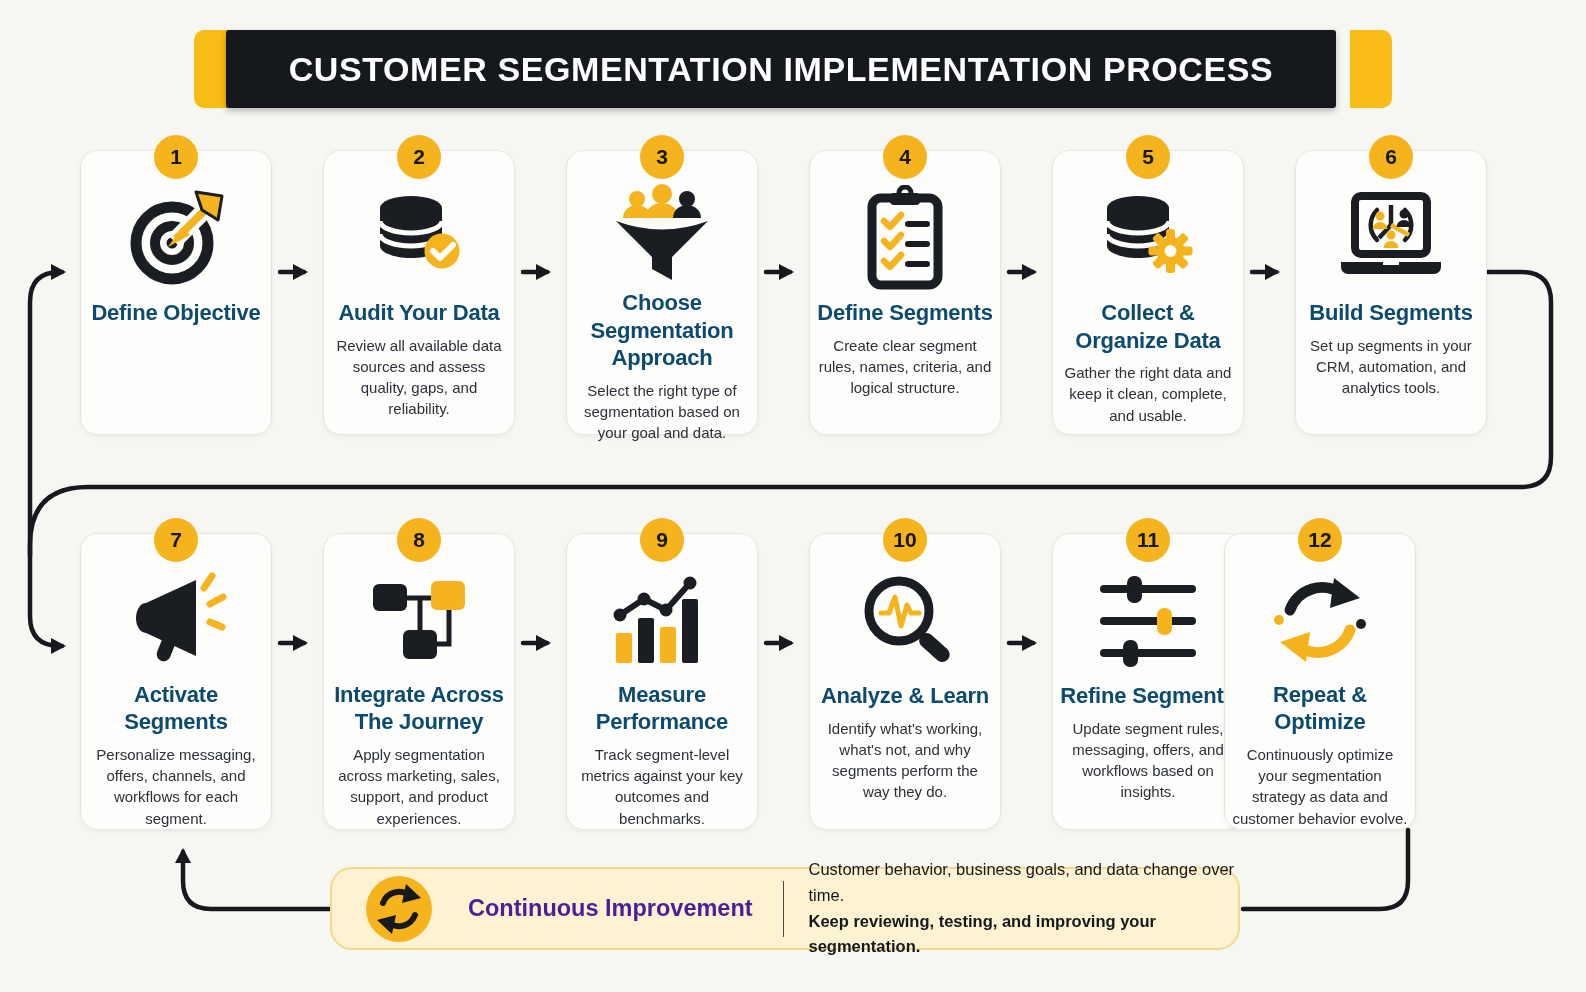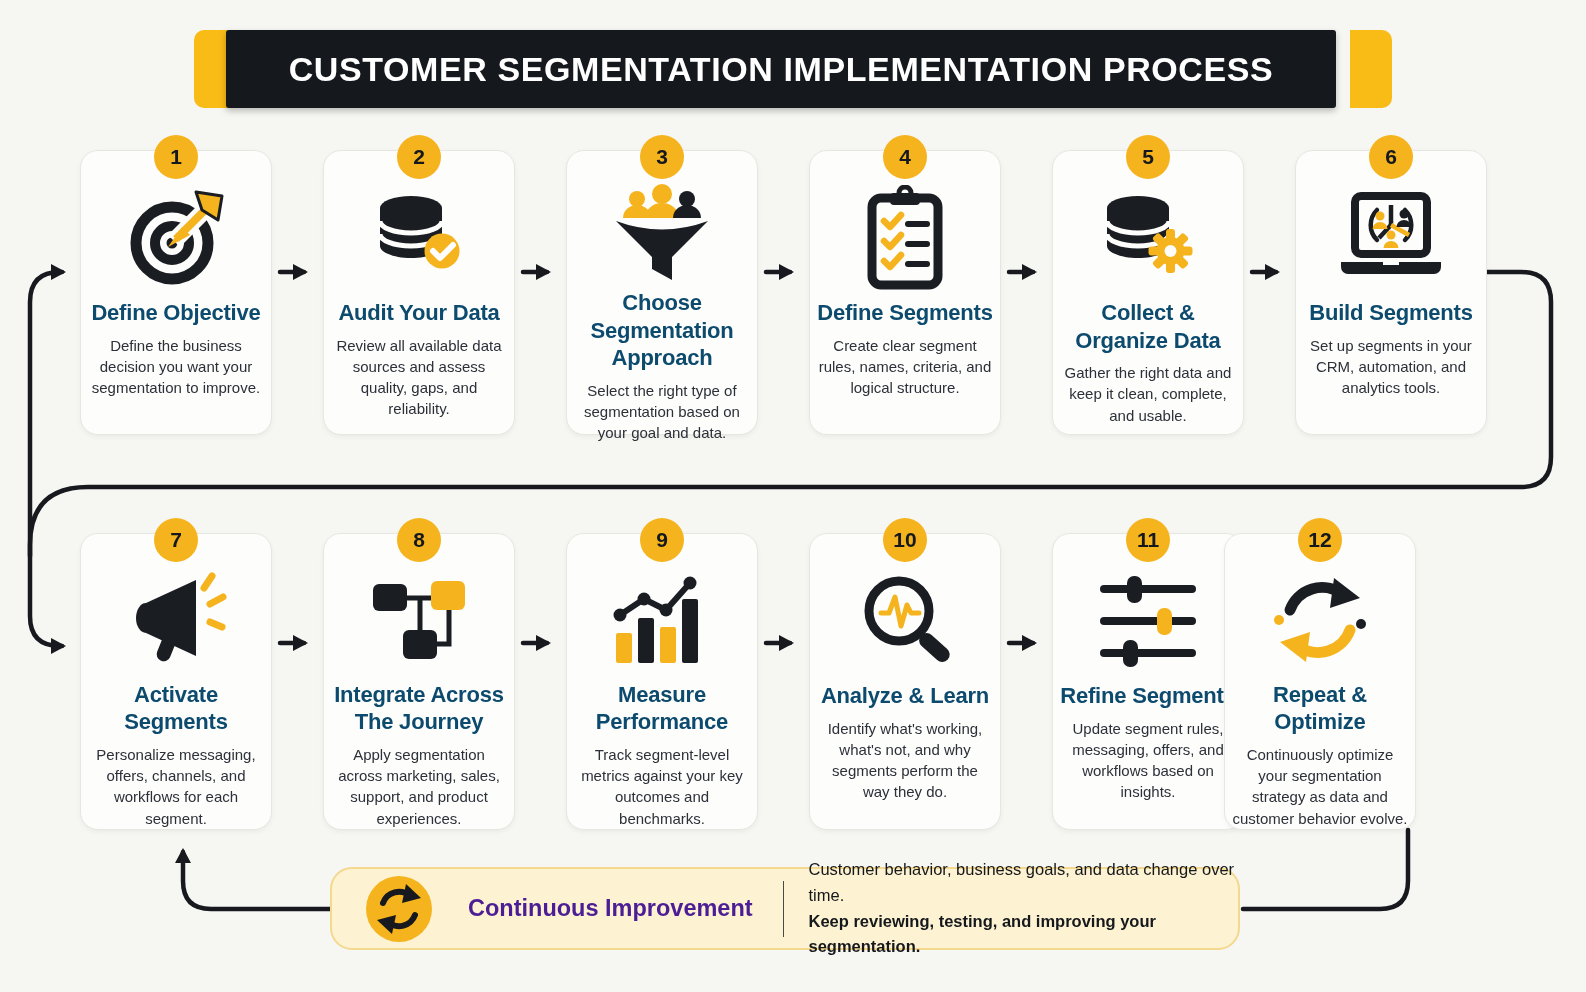--- a/index.html
+++ b/index.html
@@ -103,21 +103,20 @@
         <circle cx="48" cy="57" r="36" fill="none" stroke="#1a1d22" stroke-width="11"></circle>
         <circle cx="48" cy="57" r="17" fill="none" stroke="#1a1d22" stroke-width="10"></circle>
         <circle cx="48" cy="57" r="5.5" fill="#1a1d22"></circle>
         <line x1="50" y1="55" x2="88" y2="17" stroke="#fdfdfc" stroke-width="17"></line>
         <polygon points="44,61 58,41 66,49" fill="#f5b41d"></polygon>
         <line x1="52" y1="53" x2="84" y2="21" stroke="#f5b41d" stroke-width="8"></line>
         <polygon points="72,6 98,10 94,34 78,24" fill="#f5b41d" stroke="#1a1d22" stroke-width="3" stroke-linejoin="round"></polygon>
       </svg>
     </div>
     <div class="card-title">Define Objective</div>
-    <div class="card-desc">Define the business decision you want your segmentation to improve.</div>
   </div>
 
   <div class="card row1" style="left:323px">
     <div class="badge">2</div>
     <div class="icon-box">
       <svg width="100" height="100" viewBox="0 0 100 100">
         <ellipse cx="42" cy="20" rx="31" ry="12" fill="#1a1d22"></ellipse>
         <path d="M11 20 v38 c0 6.5 14 12 31 12 s31-5.5 31-12 V20 z" fill="#1a1d22"></path>
         <path d="M11 33 c0 6.5 14 12 31 12 s31-5.5 31-12" stroke="#fdfdfc" stroke-width="5" fill="none"></path>
         <path d="M11 46 c0 6.5 14 12 31 12 s31-5.5 31-12" stroke="#fdfdfc" stroke-width="5" fill="none"></path>

